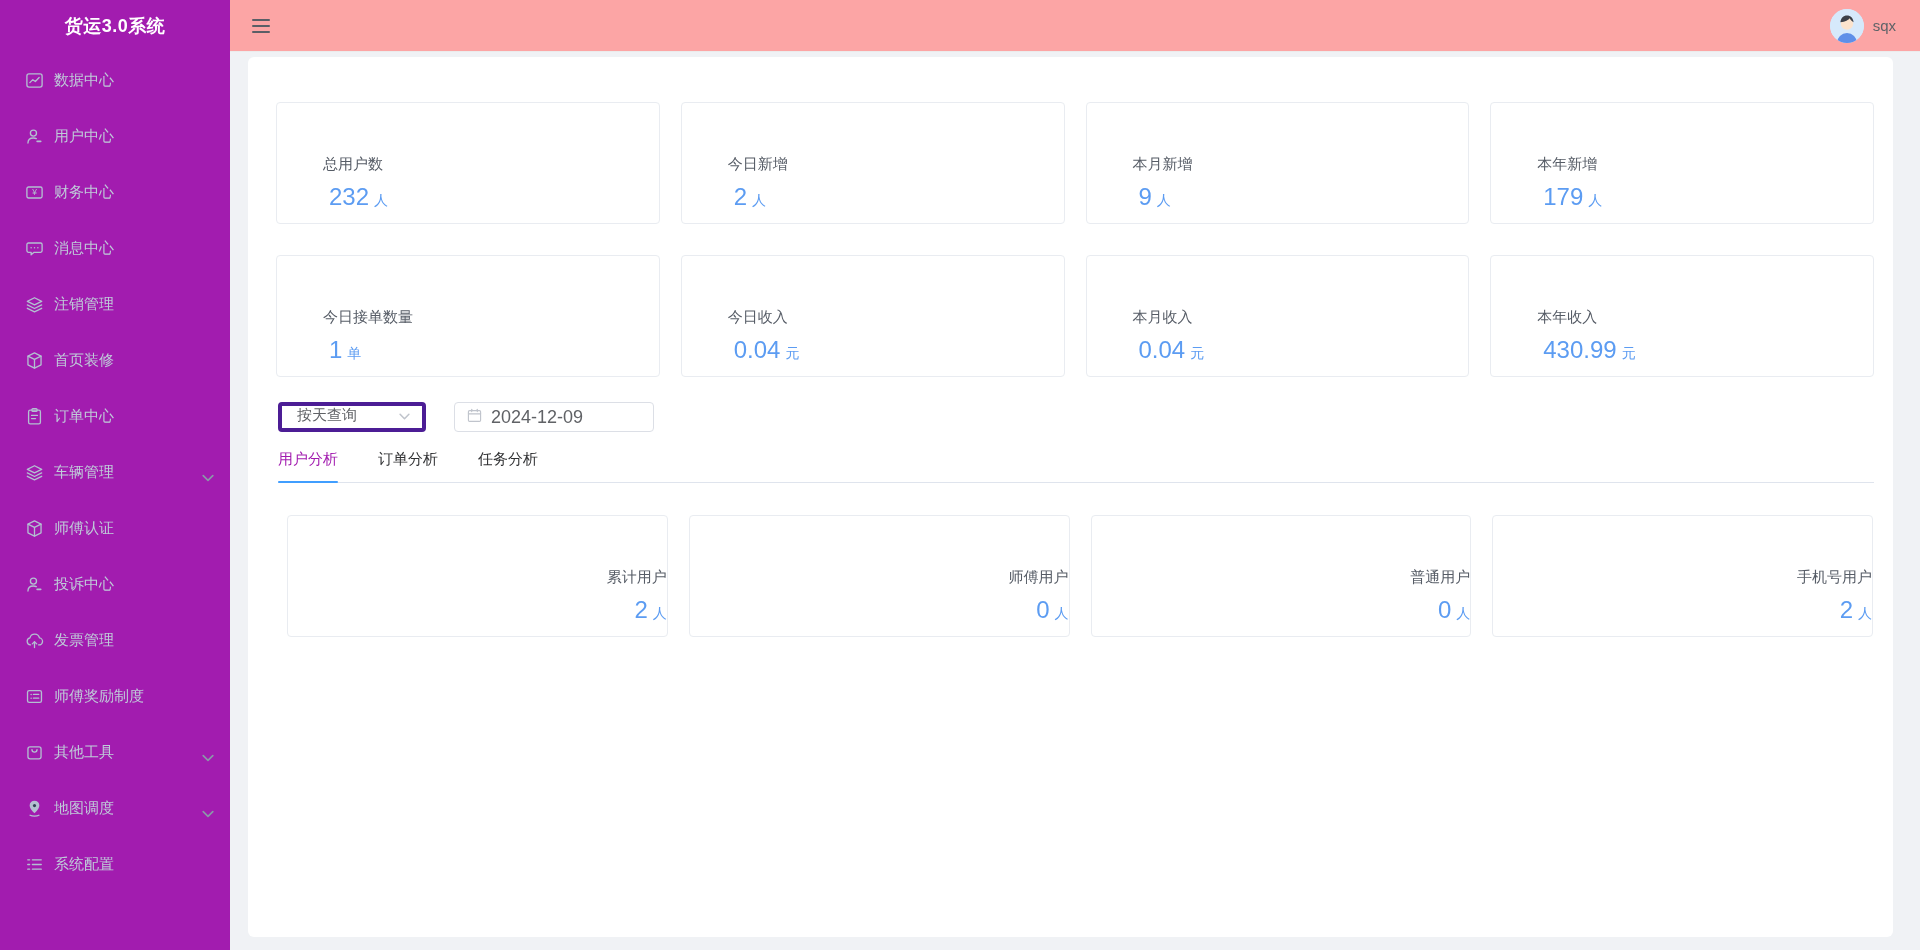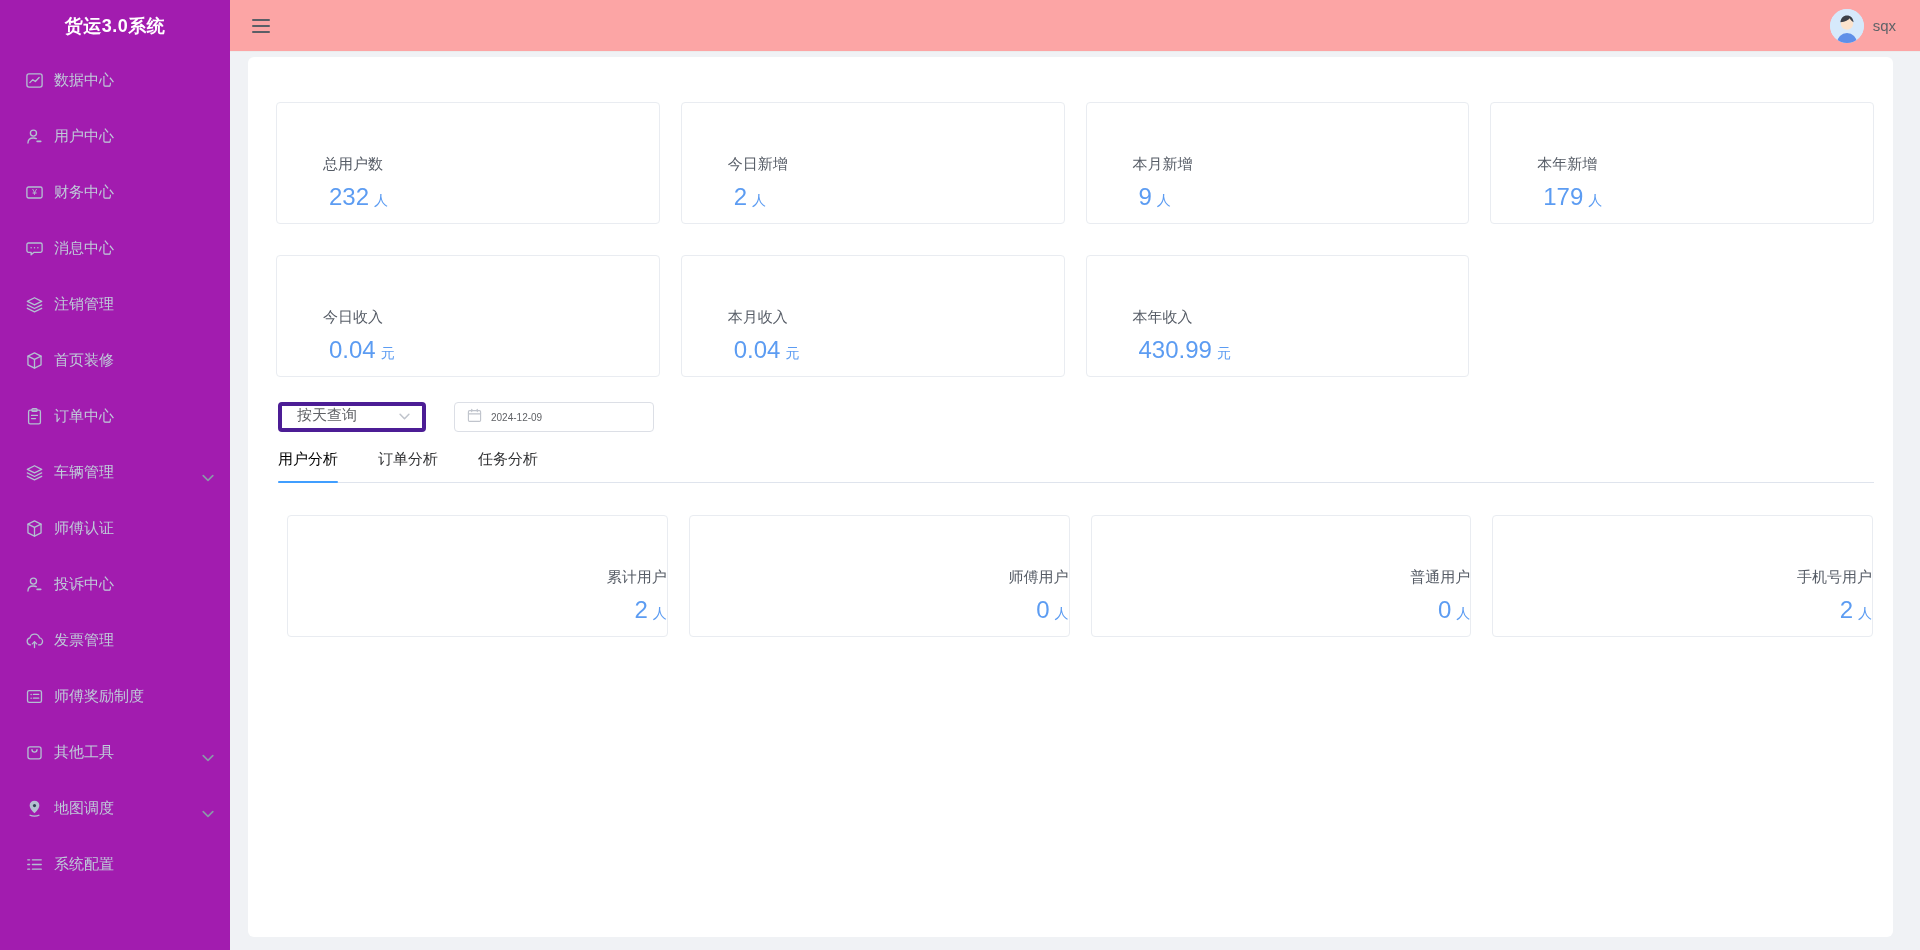--- a/index.html
+++ b/index.html
@@ -43,26 +43,26 @@
 
   
   .filter-row { display:flex; align-items:center; gap:28px; margin:0 0 10px 2px; }
   .select-box { width:148px; height:30px; border:4px solid #4c1d95; border-radius:4px; background:#fff;
     display:flex; padding:0 12px 0 15px; cursor:pointer; }
   .select-text { font-size:15px; color:#606266; flex:1; }
   .select-arrow svg { width:11px; height:7px; stroke:#c0c4cc; fill:none; stroke-width:1.4; stroke-linecap:round; stroke-linejoin:round; }
   .date-box { width:200px; height:30px; border:1px solid #dcdfe6; border-radius:4px; background:#fff;
     display:flex; align-items:center; padding:0 12px; cursor:pointer; gap:9px; }
   .cal-icon svg { width:15px; height:15px; stroke:#c0c4cc; fill:none; stroke-width:1.2; stroke-linecap:round; }
-  .date-text { font-size:10px; color:#606266; }
+  .date-text { font-size:18px; color:#606266; }
 
   
   .tabs-bar { display:flex; border-bottom:1px solid #dfe4ed; margin-left:2px; }
   .tab { font-size:15px; color:#303133; padding:8px 0 13px 0; margin-right:40px; cursor:pointer; position:relative; }
-  .tab.active { color:#000000; }
+  .tab.active { color:#a21caf; }
   .tab.active::after { content:""; position:absolute; left:0; right:0; bottom:-1px; height:2px; background:#409eff; border-radius:1px; }
 
   .tab-content { padding:32px 1px 0 11px; }
   .tab-content .stat-card { padding-top:52px;text-align:right; }
 </style>
 </head>
 <body>
 
 <div class="app">
 
@@ -289,20 +289,24 @@
             <div class="stat-label">本月新增</div>
             <div class="stat-value-line"><span class="stat-value">9</span><span class="stat-unit">人</span></div>
           </div>
           <div class="stat-card">
             <div class="stat-label">本年新增</div>
             <div class="stat-value-line"><span class="stat-value">179</span><span class="stat-unit">人</span></div>
           </div>
         </div>
 
         <div class="cards-grid row2">
+          <div class="stat-card">
+            <div class="stat-label">今日接单数量</div>
+            <div class="stat-value-line"><span class="stat-value">1</span><span class="stat-unit">单</span></div>
+          </div>
           <div class="stat-card">
             <div class="stat-label">今日收入</div>
             <div class="stat-value-line"><span class="stat-value">0.04</span><span class="stat-unit">元</span></div>
           </div>
           <div class="stat-card">
             <div class="stat-label">本月收入</div>
             <div class="stat-value-line"><span class="stat-value">0.04</span><span class="stat-unit">元</span></div>
           </div>
           <div class="stat-card">
             <div class="stat-label">本年收入</div>

